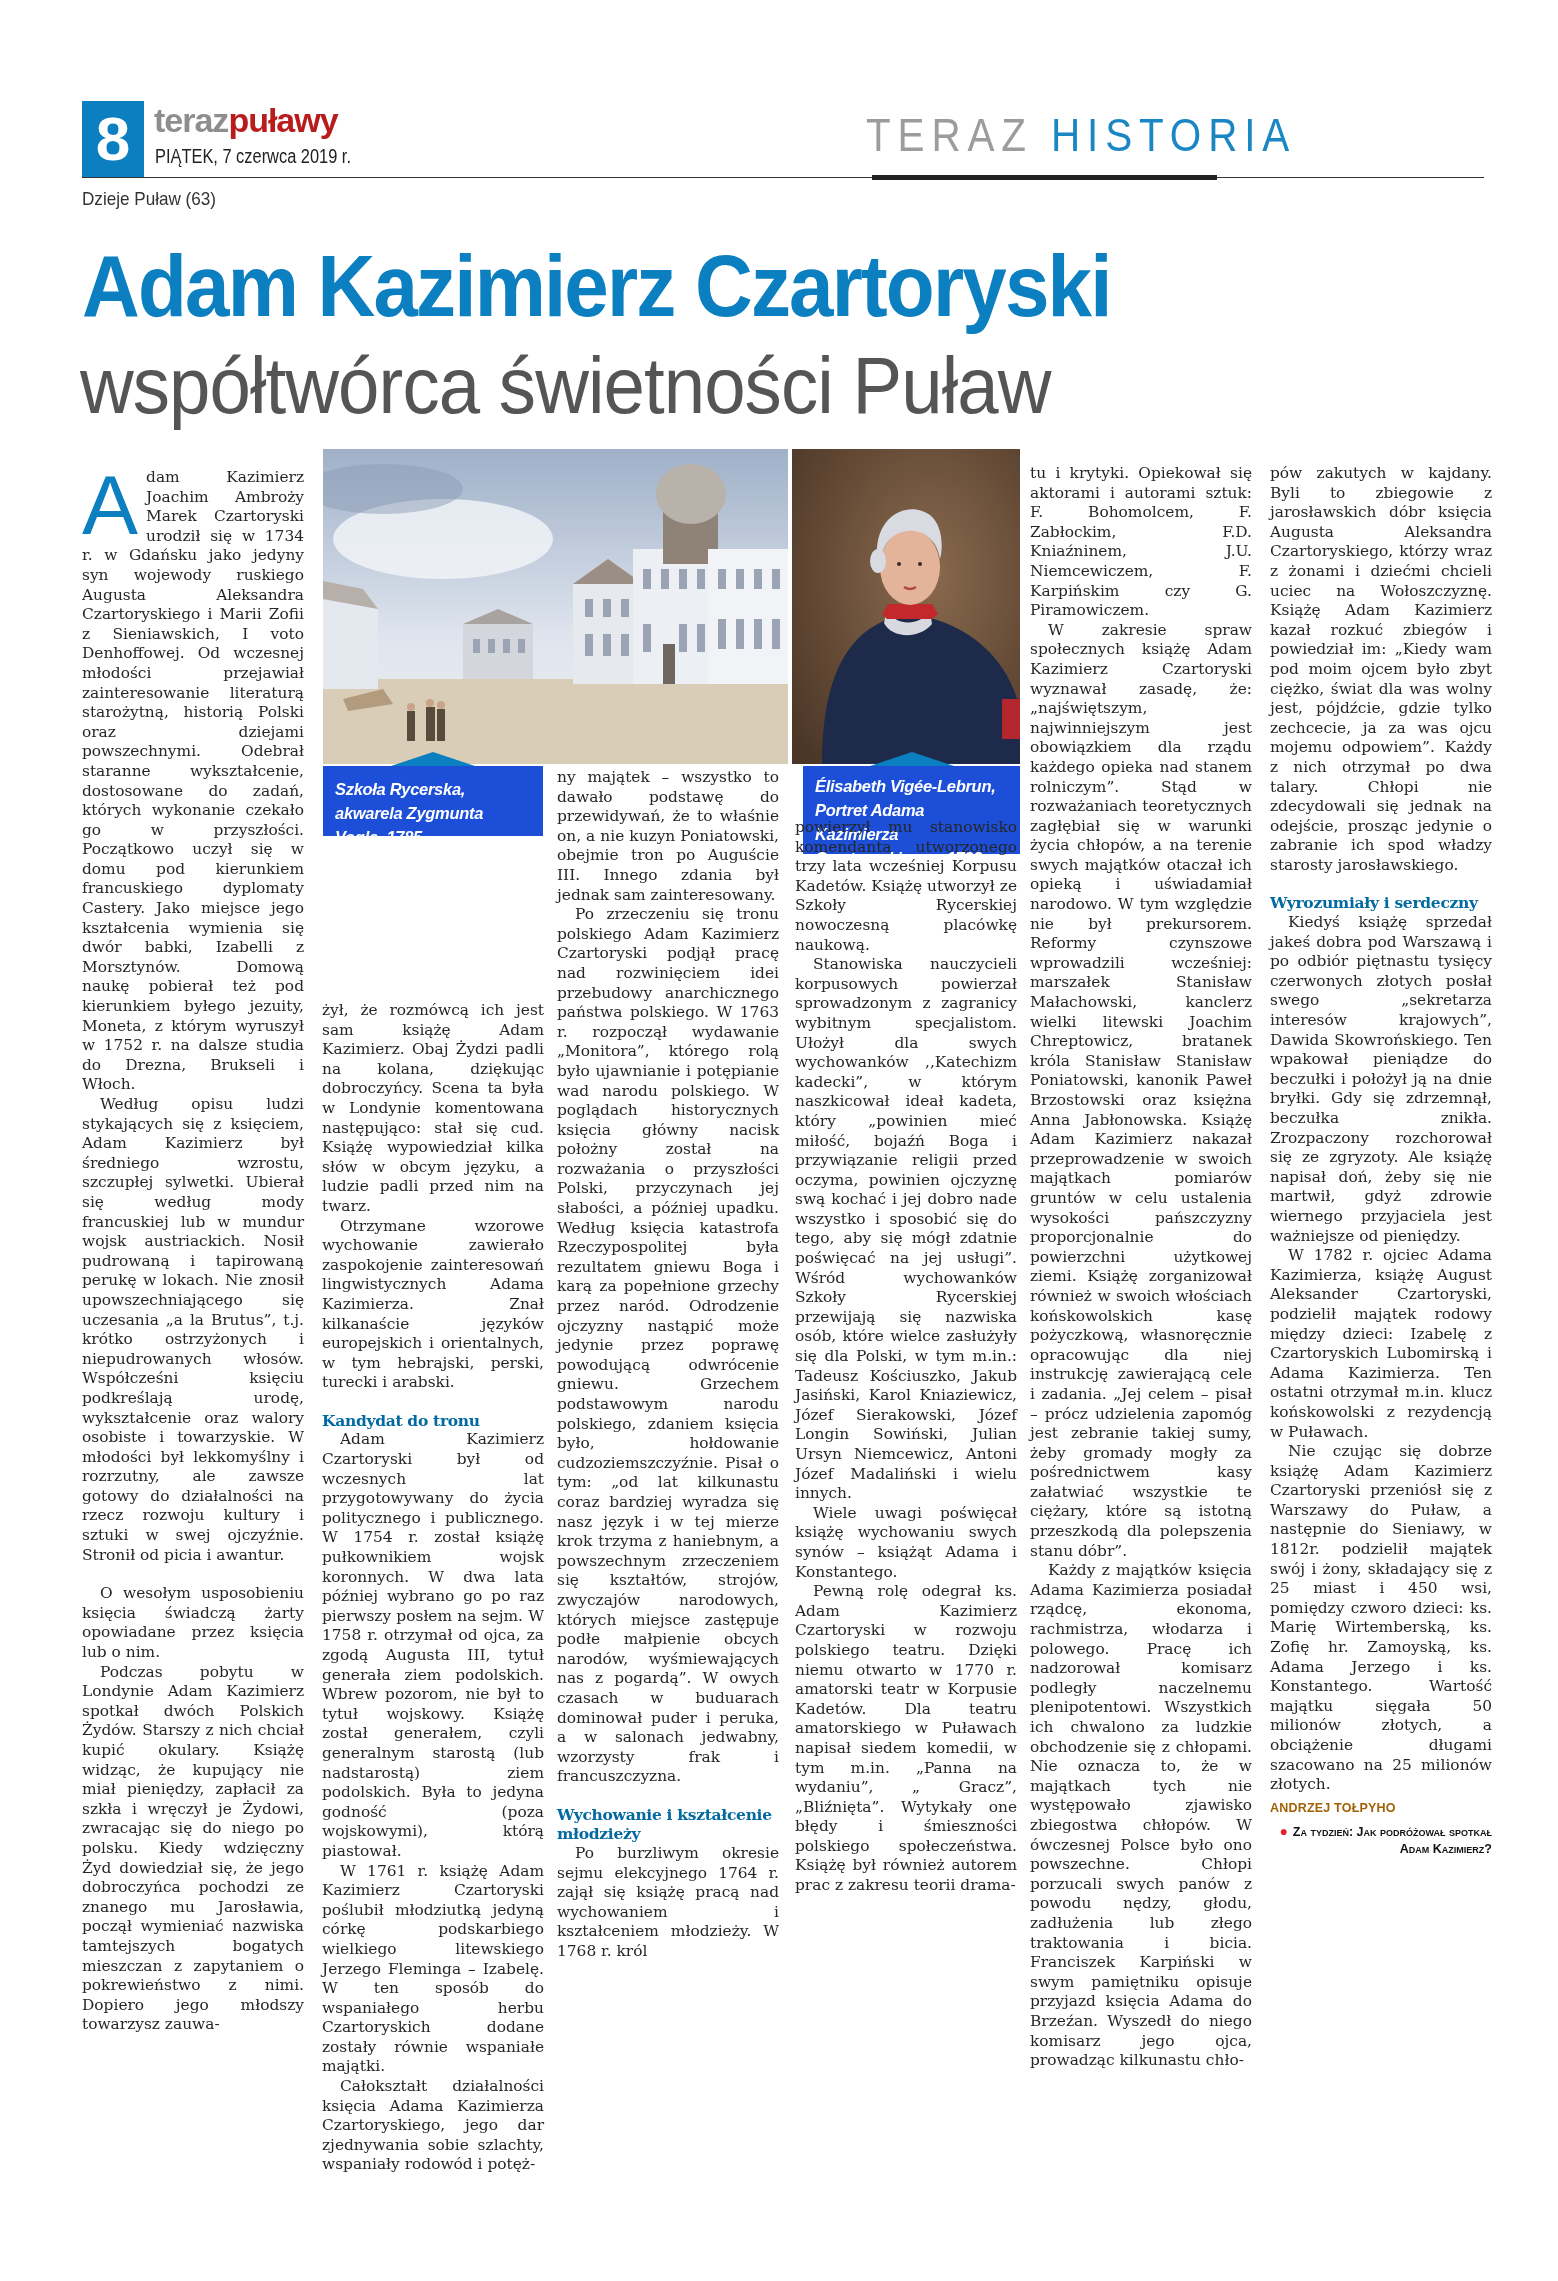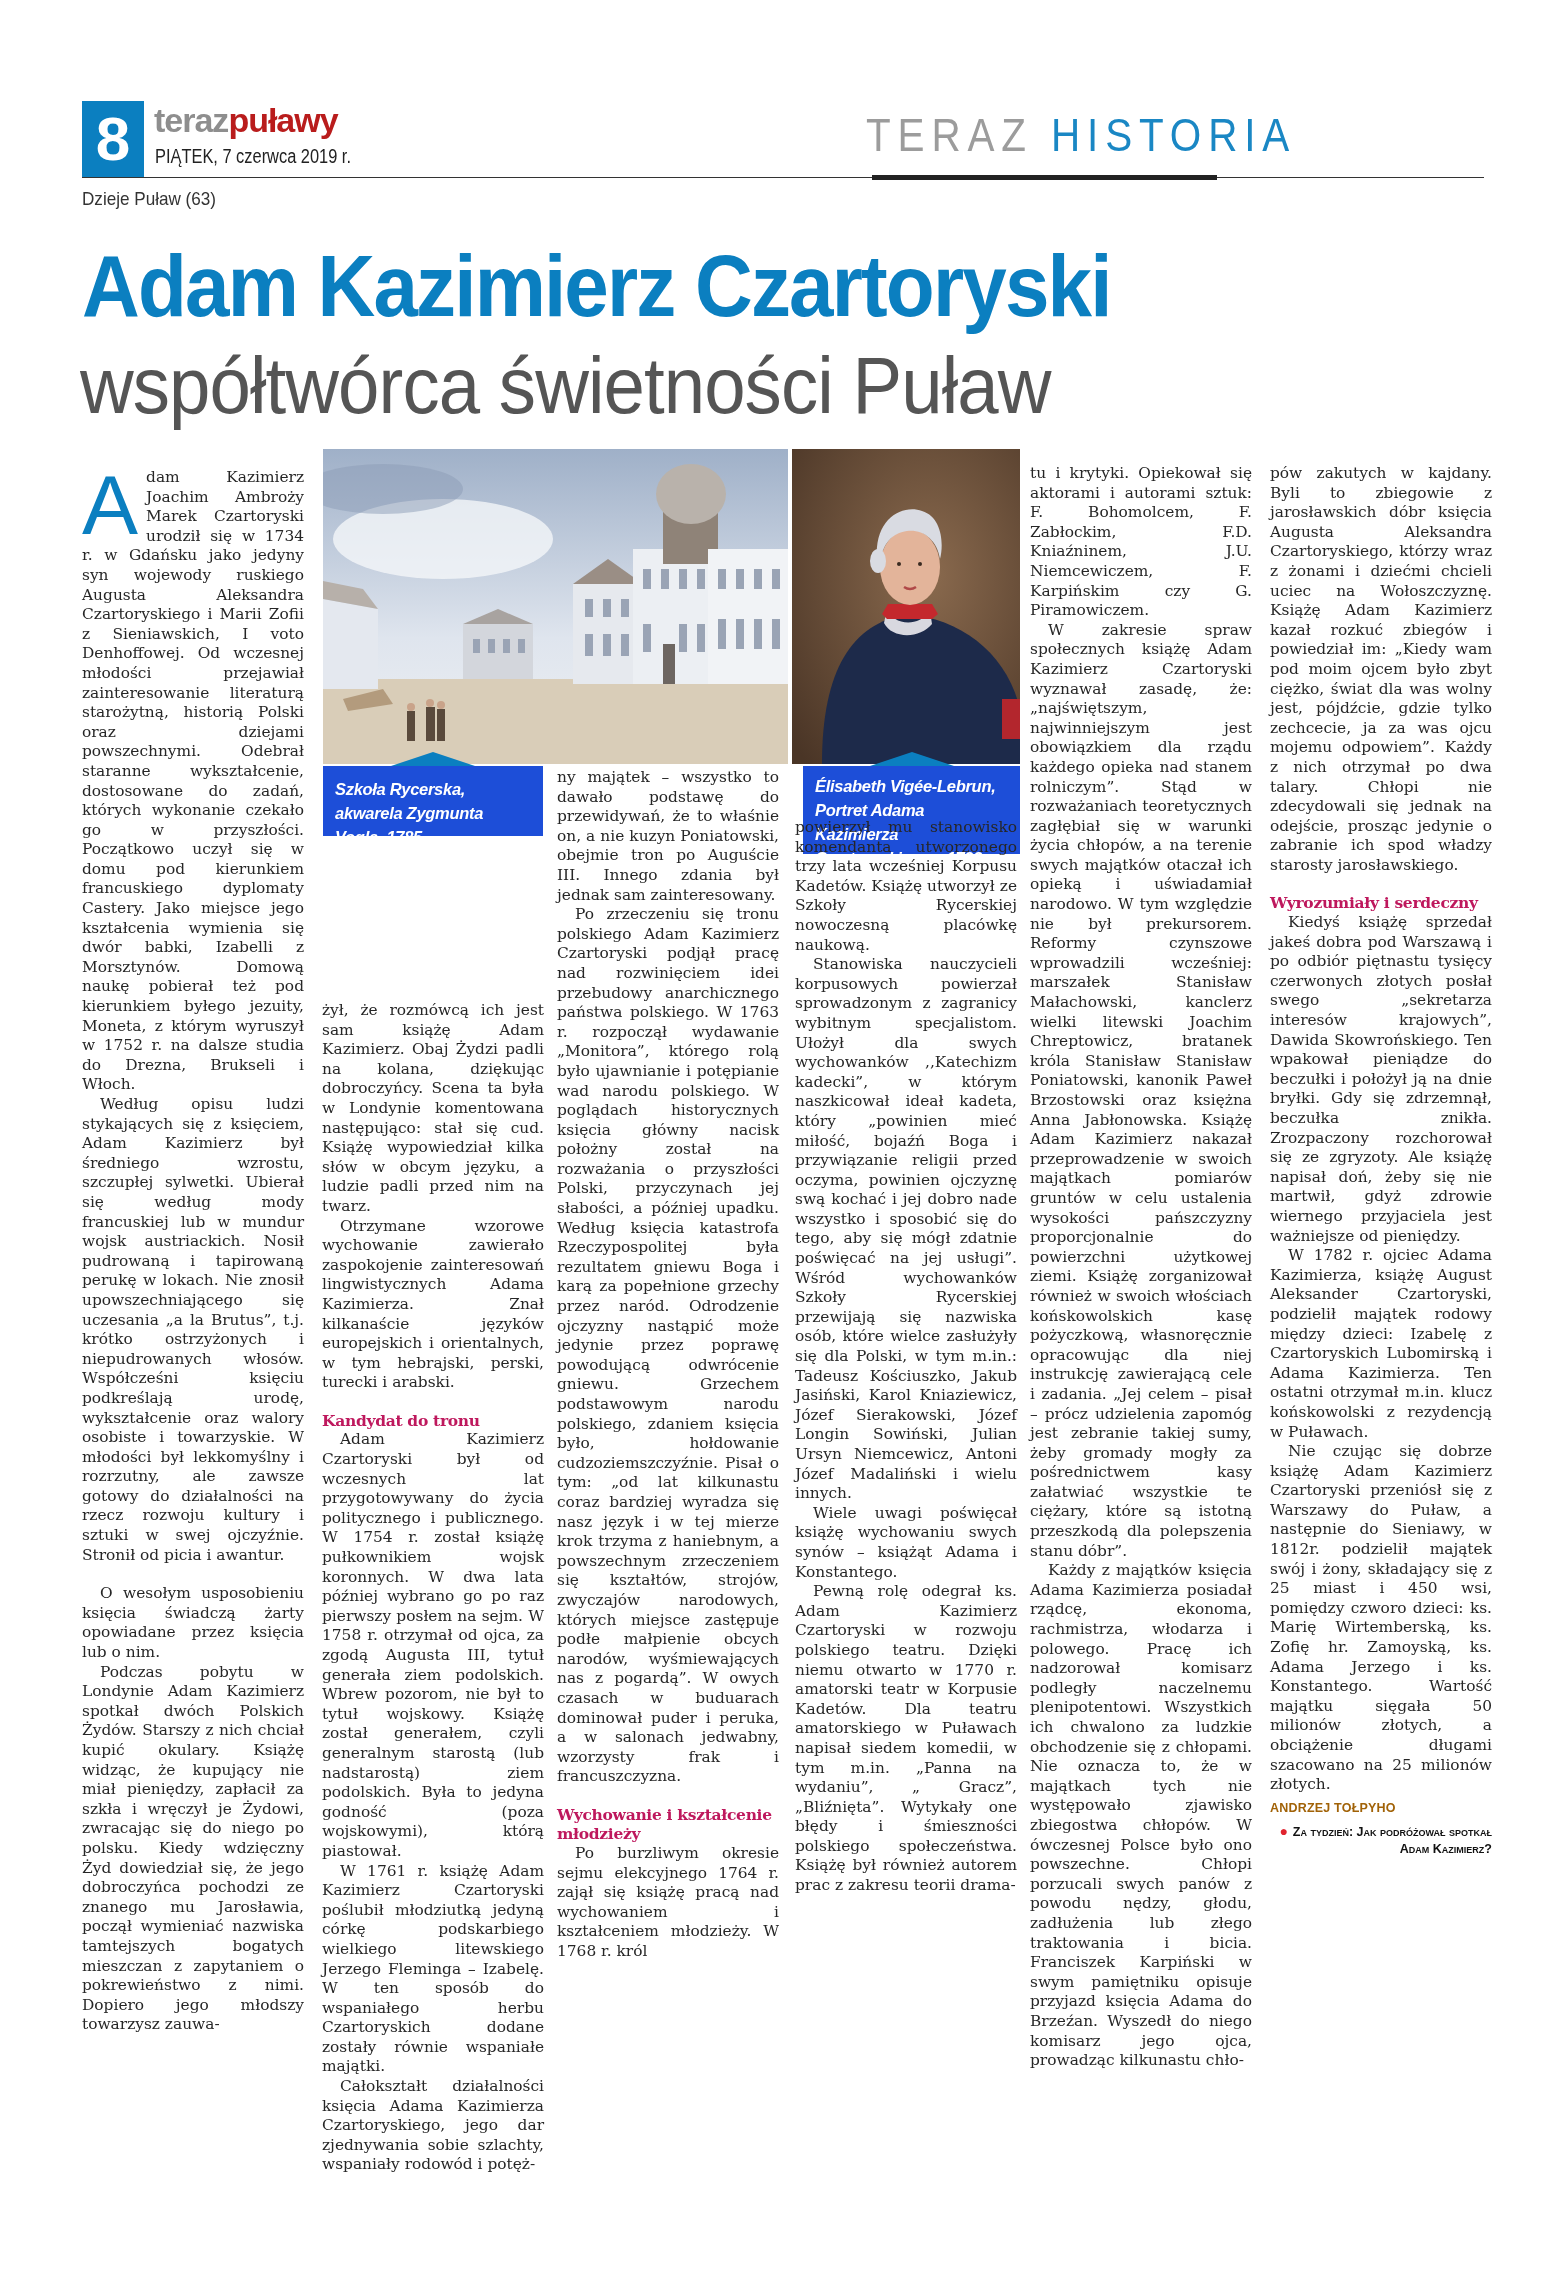--- a/index.html
+++ b/index.html
@@ -50,21 +50,21 @@
 
   
   .col {
     position: absolute; width: 222px; font-size: 15.4px; line-height: 19.6px;
     text-align: justify; hyphens: manual; color: #262626;
   }
   .col p { text-indent: 18px; }
   .col p.noindent { text-indent: 0; }
   .col p.gap { margin-top: 19px; }
   .col h3 {
-    font-size: 15.5px; font-weight: bold; line-height: 19.6px; margin-top: 18px; color: #be185d;
+    font-size: 15.5px; font-weight: bold; line-height: 19.6px; margin-top: 18px; color: #0369a1;
     text-align: left; letter-spacing: -0.3px;
   }
   .dropcap {
     float: left; font-family: "Liberation Sans", sans-serif; font-size: 84px; line-height: 70px;
     color: #0b7fc0; margin: 2px 8px 0 0; font-weight: normal;
   }
 
   #col1 { left: 82px; top: 468px; }
   #col2 { left: 322px; top: 1001px; }
   #col3 { left: 557px; top: 768px; }

